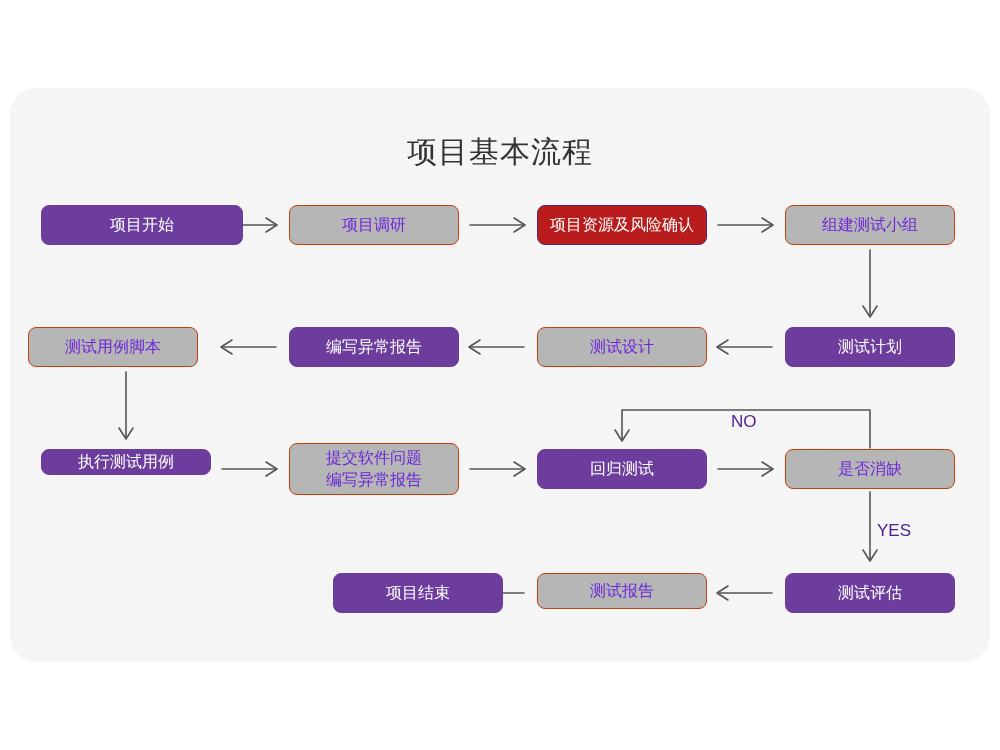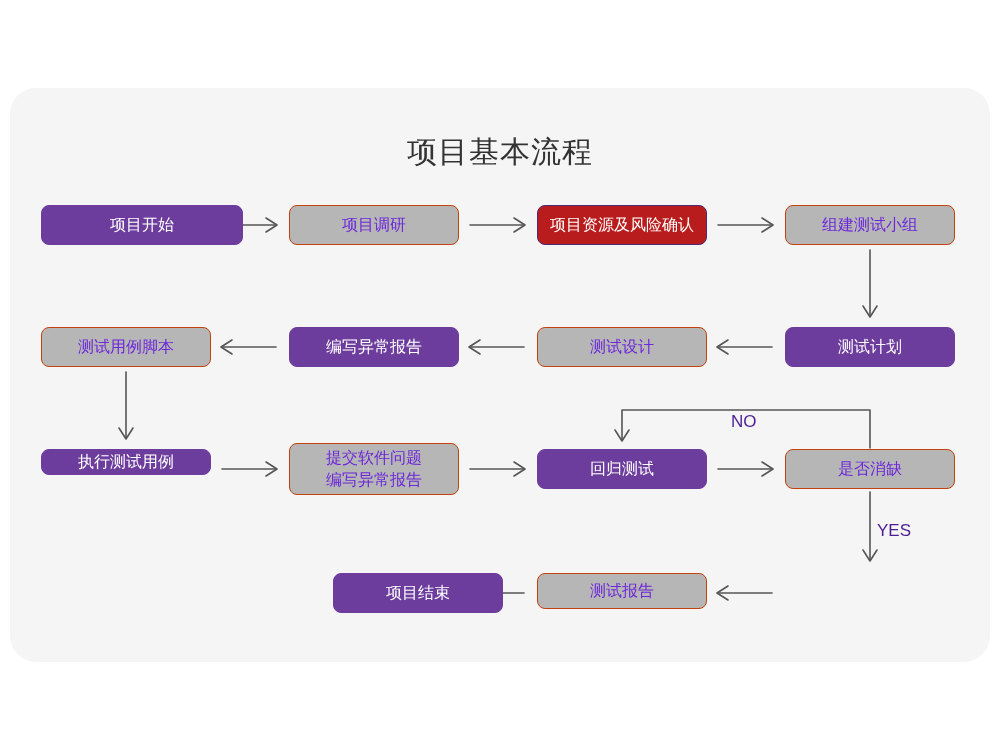--- a/index.html
+++ b/index.html
@@ -153,30 +153,31 @@
       </g>
 
     </g>
   </svg>
 
   <div class="node purple" style="left:41px;  top:205px; width:202px; height:40px;">项目开始</div>
   <div class="node gray" style="left:289px; top:205px; width:170px; height:40px;">项目调研</div>
   <div class="node purple-outline" style="left:537px; top:205px; width:170px; height:40px;">项目资源及风险确认</div>
   <div class="node gray" style="left:785px; top:205px; width:170px; height:40px;">组建测试小组</div>
 
-  <div class="node gray" style="left:41px;  top:327px; width:170px; height:40px;">测试用例脚本</div>
+  <div class="node gray" style="left:28px;  top:327px; width:170px; height:40px;">测试用例脚本</div>
   <div class="node purple" style="left:289px; top:327px; width:170px; height:40px;">编写异常报告</div>
   <div class="node gray" style="left:537px; top:327px; width:170px; height:40px;">测试设计</div>
   <div class="node purple" style="left:785px; top:327px; width:170px; height:40px;">测试计划</div>
 
   <div class="node purple" style="left:41px;  top:449px; width:170px; height:26px;">执行测试用例</div>
   <div class="node gray" style="left:289px; top:443px; width:170px; height:52px;">提交软件问题
 编写异常报告</div>
   <div class="node purple" style="left:537px; top:449px; width:170px; height:40px;">回归测试</div>
   <div class="node gray" style="left:785px; top:449px; width:170px; height:40px;">是否消缺</div>
 
   <div class="node purple" style="left:289px; top:573px; width:170px; height:40px;margin-left:44px;">项目结束</div>
   <div class="node gray" style="left:537px; top:573px; width:170px; height:36px;">测试报告</div>
+  <div class="node purple" style="left:785px; top:573px; width:170px; height:40px;">测试评估</div>
 
   <div class="edge-label" style="left:731px; top:412px;">NO</div>
   <div class="edge-label" style="left:877px; top:521px;">YES</div>
 
 </div>
 
 </body></html>

